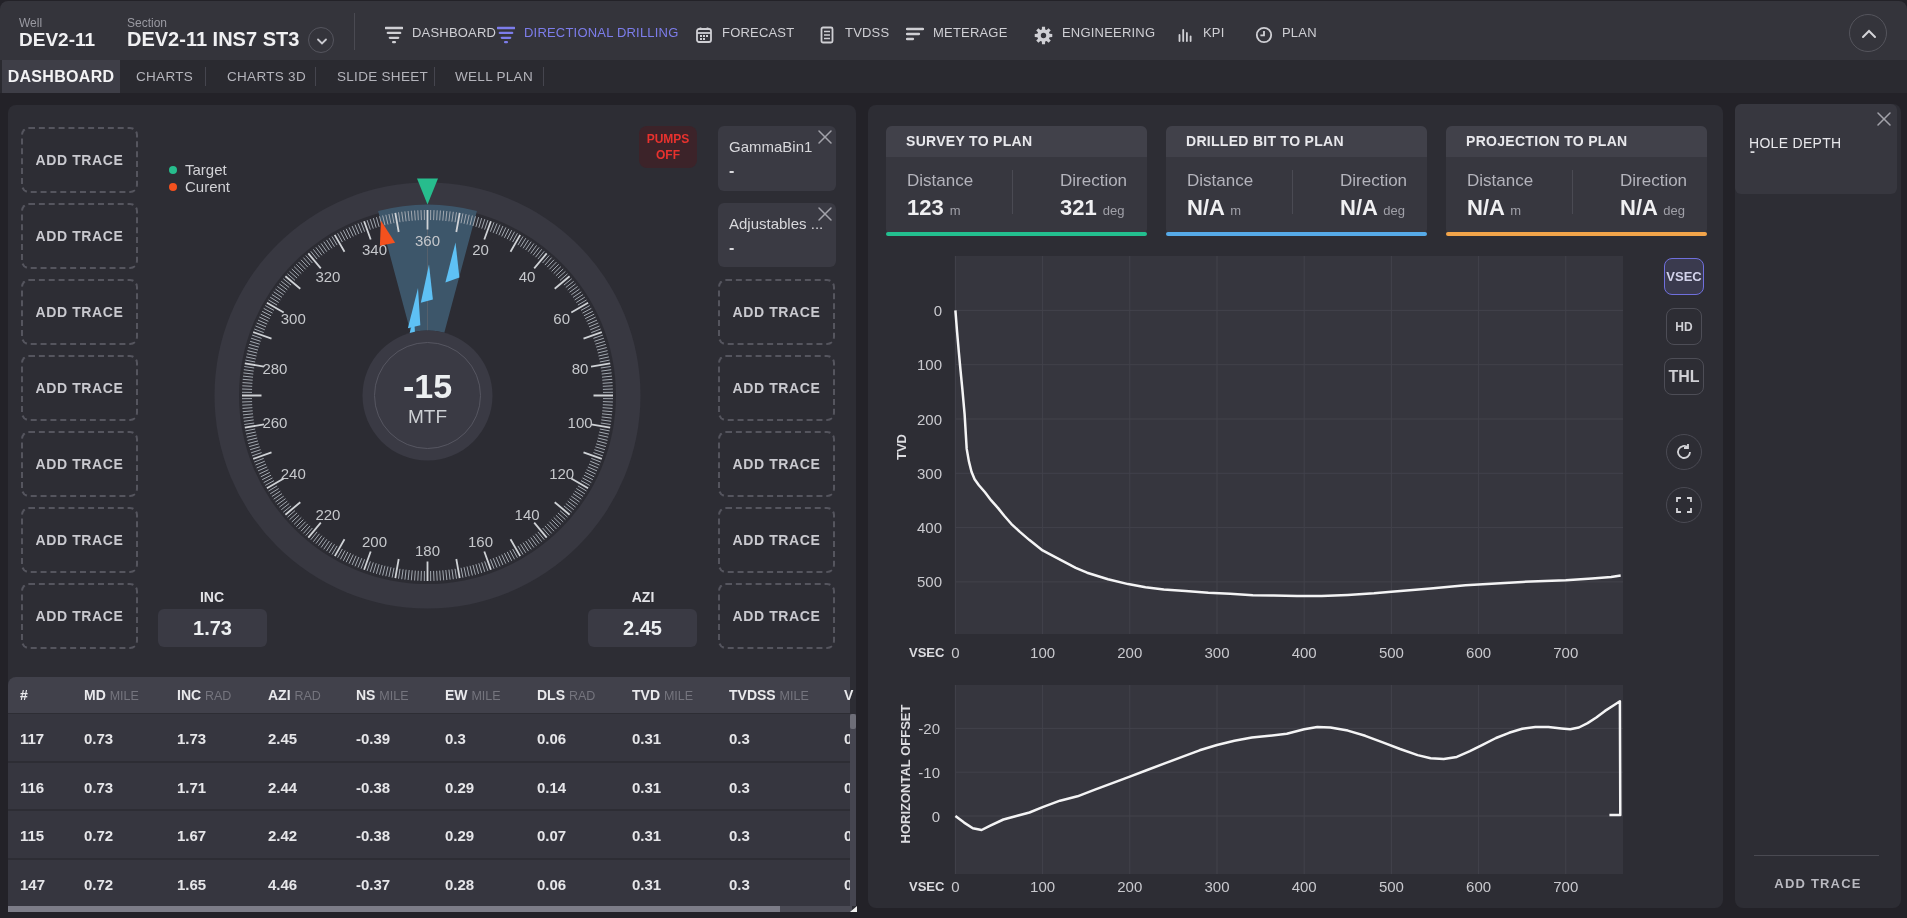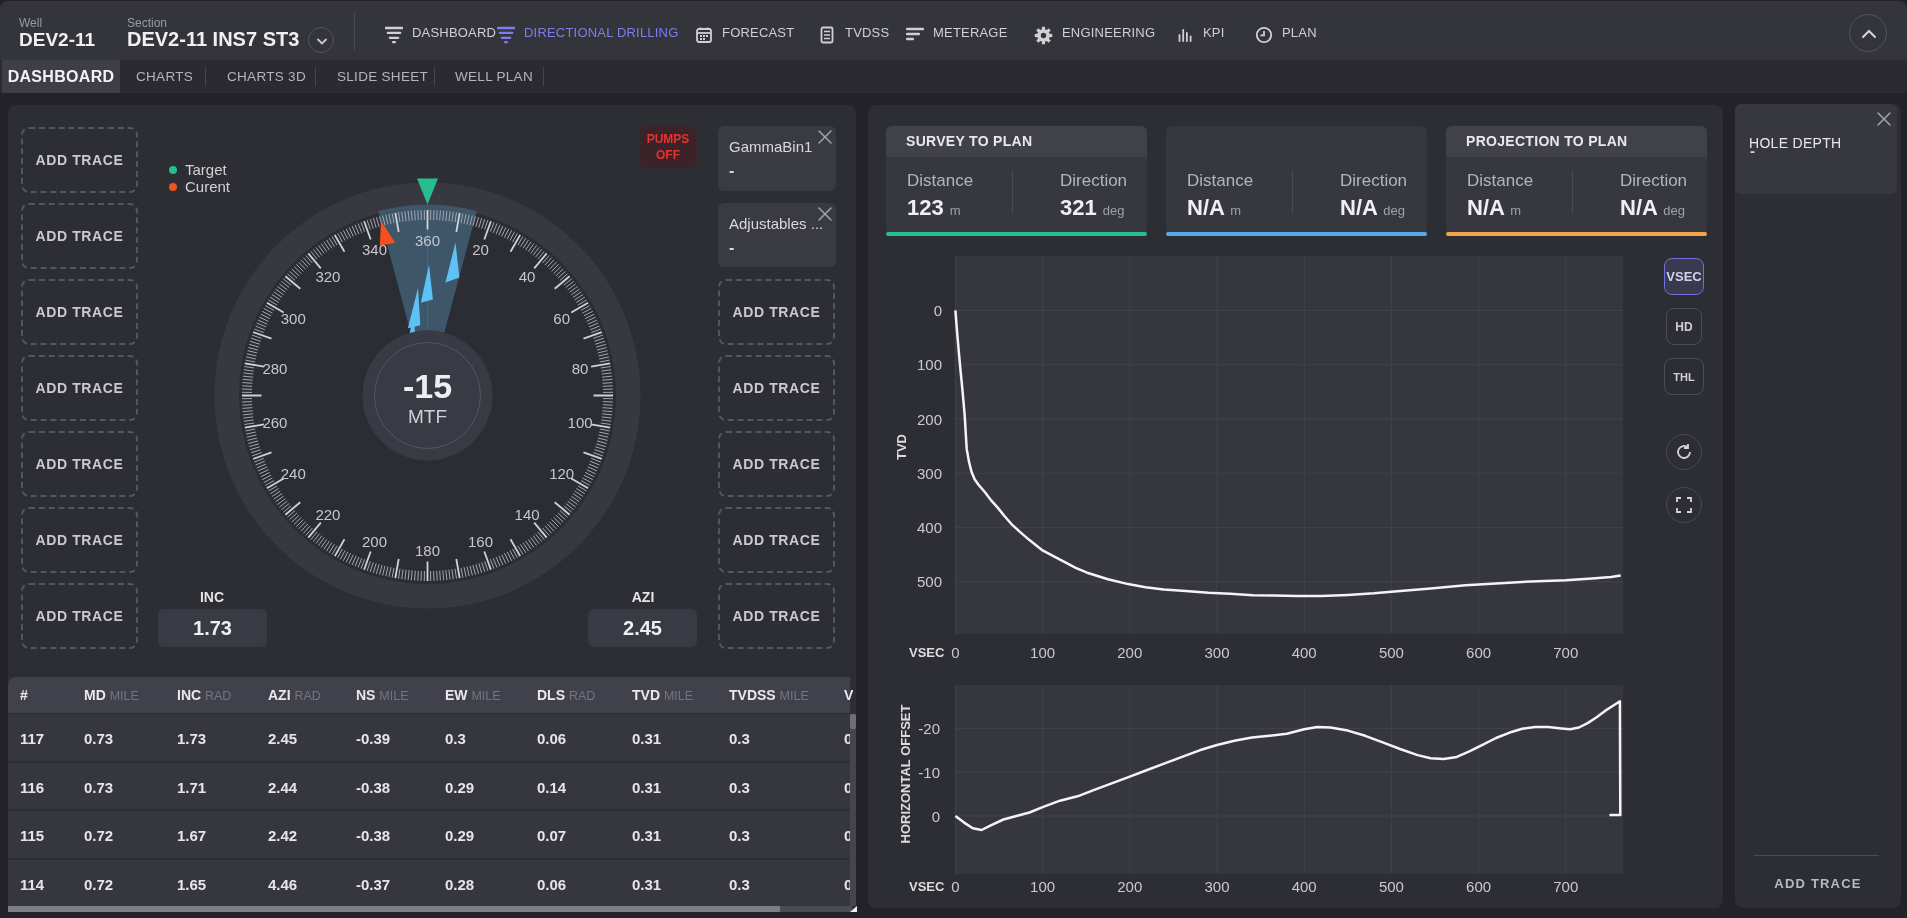--- a/index.html
+++ b/index.html
@@ -304,21 +304,21 @@
     <div class="td" style="left:169px">1.67</div>
     <div class="td" style="left:260px">2.42</div>
     <div class="td" style="left:348px">-0.38</div>
     <div class="td" style="left:437px">0.29</div>
     <div class="td" style="left:529px">0.07</div>
     <div class="td" style="left:624px">0.31</div>
     <div class="td" style="left:721px">0.3</div>
     <div class="td" style="left:836px">0</div>
   </div>
 <div class="trow" style="top:859.5px">
-    <div class="td" style="left:12px">114</div>
+    <div class="td" style="left:12px">147</div>
     <div class="td" style="left:76px">0.72</div>
     <div class="td" style="left:169px">1.65</div>
     <div class="td" style="left:260px">4.46</div>
     <div class="td" style="left:348px">-0.37</div>
     <div class="td" style="left:437px">0.28</div>
     <div class="td" style="left:529px">0.06</div>
     <div class="td" style="left:624px">0.31</div>
     <div class="td" style="left:721px">0.3</div>
     <div class="td" style="left:836px">0</div>
   </div>
@@ -341,20 +341,21 @@
       </div>
   <div class="scdiv"></div>
   <div class="sccol" style="left:174px">
         <div class="sclab">Direction</div>
         <div class="scval">321 <span>deg</span></div>
       </div>
  </div>
  <div class="scline" style="background:#23bf8f"></div>
 </div>
 <div class="scard" style="left:1166px">
+ <div class="schead">DRILLED BIT TO PLAN</div>
  <div class="scbody">
   <div class="sccol" style="left:21px">
         <div class="sclab">Distance</div>
         <div class="scval">N/A <span>m</span></div>
       </div>
   <div class="scdiv"></div>
   <div class="sccol" style="left:174px">
         <div class="sclab">Direction</div>
         <div class="scval">N/A <span>deg</span></div>
       </div>
@@ -416,21 +417,21 @@
 <text x="37" y="114" font-size="13" font-weight="bold" fill="#dcdce0" text-anchor="middle" dominant-baseline="central" transform="rotate(-90 37 114)">HORIZONTAL OFFSET</text>
   </svg>
 
 <div class="cbtn" style="left:1664px;top:258px;width:40px;height:37px;border:1.5px solid #6f6fdd;background:#3a3a4e;border-radius:8px">
     <span style="font-size:13px;font-weight:bold;color:#d2d2ea">VSEC</span>
   </div>
 <div class="cbtn" style="left:1666px;top:308px;width:36px;height:37px;border:1px solid #4d4d56;border-radius:8px">
     <span style="font-size:12px;font-weight:bold;color:#cfcfd4">HD</span>
   </div>
 <div class="cbtn" style="left:1664px;top:358px;width:40px;height:37px;border:1px solid #4d4d56;border-radius:8px">
-    <span style="font-size:11px;font-weight:bold;color:#cfcfd4">THL</span>
+    <span style="font-size:16px;font-weight:bold;color:#cfcfd4">THL</span>
   </div>
 <div class="cbtn" style="left:1666px;top:434px;width:36px;height:36px;border:1px solid #4a4a53;border-radius:50%">
  <svg width="20" height="20" viewBox="0 0 20 20">
       <path d="M16 10a6 6 0 1 1-2-4.5" fill="none" stroke="#d4d4d8" stroke-width="1.8"></path>
       <path d="M14 2v4h-4" fill="none" stroke="#d4d4d8" stroke-width="1.8"></path>
     </svg>
   </div>
 <div class="cbtn" style="left:1666px;top:487px;width:36px;height:36px;border:1px solid #4a4a53;border-radius:50%">
  <svg width="18" height="18" viewBox="0 0 18 18">
       <g fill="none" stroke="#d4d4d8" stroke-width="1.8">

